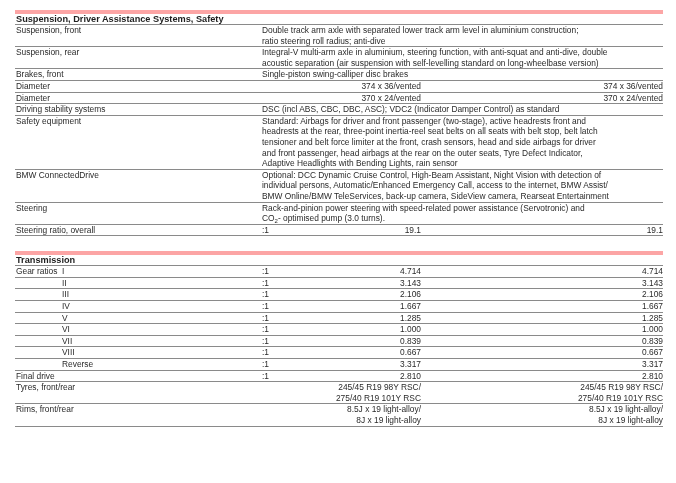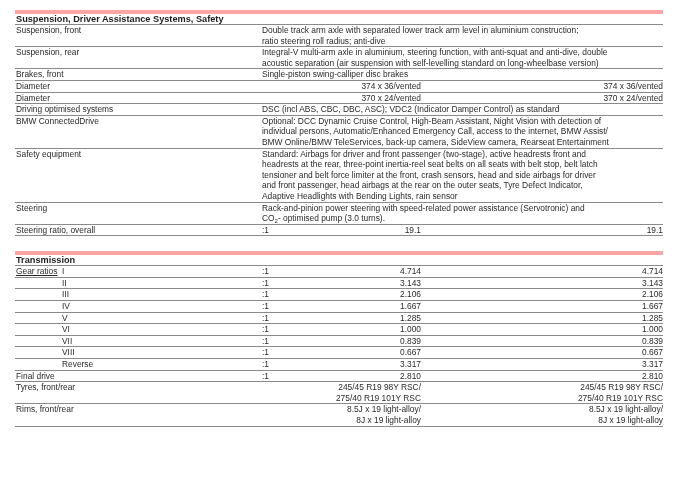--- a/index.html
+++ b/index.html
@@ -7,21 +7,21 @@
          font-family: "Liberation Sans", sans-serif; color: #2a2a2a; font-size: 8.4px; }
   .sheet { position: absolute; left: 15px; top: 10px; width: 648px; }
   table { border-collapse: collapse; width: 648px; table-layout: fixed; }
   td { padding: 0 0 0 1px; vertical-align: top; line-height: 10.6px; font-size: 8.4px; white-space: nowrap; }
   tr.row td { border-bottom: 1px solid #8a8a8a; }
   tr.head td { font-weight: bold; font-size: 9.2px; line-height: 10px; border-top: 4px solid #fca5a5; border-bottom: 1px solid #8a8a8a; color: #1f1f1f; }
   col.c1 { width: 246px; }
   col.c2 { width: 160px; }
   col.c3 { width: 242px; }
   .num { text-align: right; padding-right: 0; }
-  .gear { display: inline-block; width: 46px; text-decoration: underline; }
+  .gear { display: inline-block; width: 46px; }
   .gearnum { display: inline-block; }
   .unitcell { position: relative; }
   .unitcell .u { position: absolute; left: 1px; }
   .unitcell .v { display: block; text-align: right; }
   .spacer td { height: 15px; border: none; }
   sub { font-size: 6px; vertical-align: -2px; line-height: 0; }
 </style>
 </head>
 <body>
 
@@ -60,42 +60,42 @@
       <td>Diameter</td>
       <td class="num">374 x 36/vented</td>
       <td class="num">374 x 36/vented</td>
     </tr>
     <tr class="row">
       <td>Diameter</td>
       <td class="num">370 x 24/vented</td>
       <td class="num">370 x 24/vented</td>
     </tr>
     <tr class="row">
-      <td>Driving optimised systems</td>
+      <td>Driving stability systems</td>
       <td colspan="2">DSC (incl ABS, CBC, DBC, ASC); VDC2 (Indicator Damper Control) as standard</td>
-    </tr>
-    <tr class="row">
-      <td>BMW ConnectedDrive</td>
-      <td colspan="2">
-        <div>Optional: DCC Dynamic Cruise Control, High-Beam Assistant, Night Vision with detection of</div>
-        <div>individual persons, Automatic/Enhanced Emergency Call, access to the internet, BMW Assist/</div>
-        <div>BMW Online/BMW TeleServices, back-up camera, SideView camera, Rearseat Entertainment</div>
-      </td>
     </tr>
     <tr class="row">
       <td>Safety equipment</td>
       <td colspan="2">
         <div>Standard: Airbags for driver and front passenger (two-stage), active headrests front and</div>
         <div>headrests at the rear, three-point inertia-reel seat belts on all seats with belt stop, belt latch</div>
         <div>tensioner and belt force limiter at the front, crash sensors, head and side airbags for driver</div>
         <div>and front passenger, head airbags at the rear on the outer seats, Tyre Defect Indicator,</div>
         <div>Adaptive Headlights with Bending Lights, rain sensor</div>
       </td>
     </tr>
     <tr class="row">
+      <td>BMW ConnectedDrive</td>
+      <td colspan="2">
+        <div>Optional: DCC Dynamic Cruise Control, High-Beam Assistant, Night Vision with detection of</div>
+        <div>individual persons, Automatic/Enhanced Emergency Call, access to the internet, BMW Assist/</div>
+        <div>BMW Online/BMW TeleServices, back-up camera, SideView camera, Rearseat Entertainment</div>
+      </td>
+    </tr>
+    <tr class="row">
       <td>Steering</td>
       <td colspan="2">
         <div>Rack-and-pinion power steering with speed-related power assistance (Servotronic) and</div>
         <div id="co2line">CO<sub>2</sub>- optimised pump (3.0 turns).</div>
       </td>
     </tr>
     <tr class="row">
       <td>Steering ratio, overall</td>
       <td class="unitcell">
         <span class="u">:1</span>

